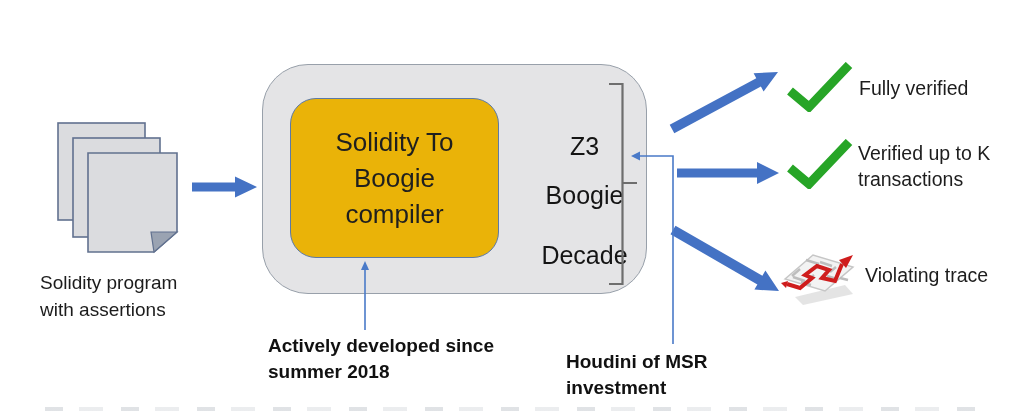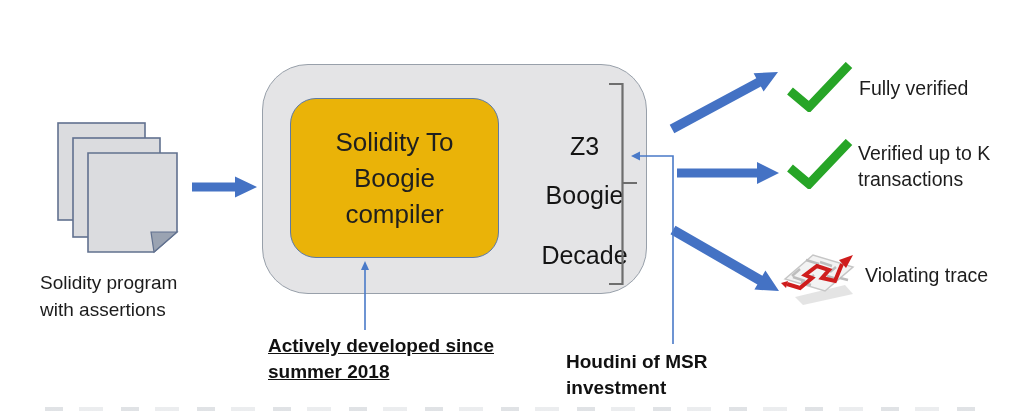--- a/index.html
+++ b/index.html
@@ -21,21 +21,21 @@
   }
   .inner-box .label{font-size:26px;line-height:36px;color:#1f1f1f;}
   
   .tool{
     left:522px;width:125px;height:26px;text-align:center;
     font-size:25px;line-height:26px;color:#141414;margin-top:43px;
   }
   
   .caption{left:40px;top:269px;font-size:19px;line-height:27px;color:#1c1c1c;}
   .note{font-weight:bold;font-size:19px;line-height:26px;color:#111;}
-  .note1{left:268px;top:333px;text-decoration:underline;}
+  .note1{left:268px;top:333px;}
   .note2{left:566px;top:349px;}
   .out-label{font-size:19.5px;line-height:25.5px;color:#1d1d1d;}
   .out1{left:859px;top:76px;}
   .out2{left:858px;top:141px;}
   .out3{left:865px;top:263px;}
   svg{display:block;}
   .overlay{left:0;top:0;pointer-events:none;}
   
   .artifact{
     left:45px;top:407px;width:934px;height:4px;opacity:.45;

